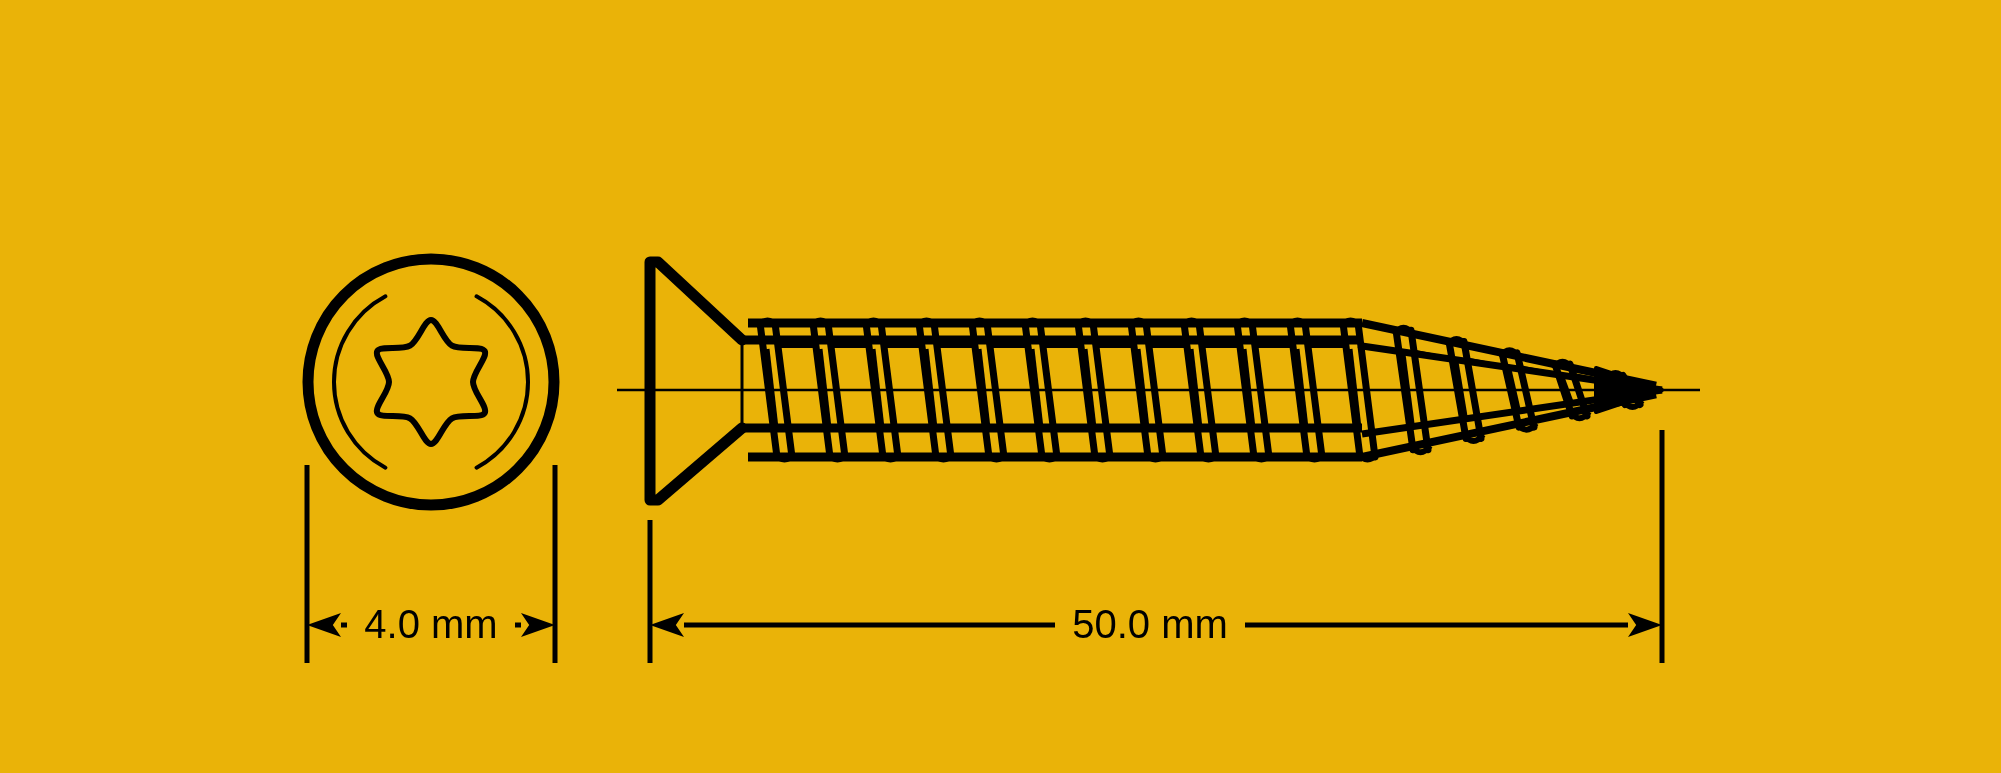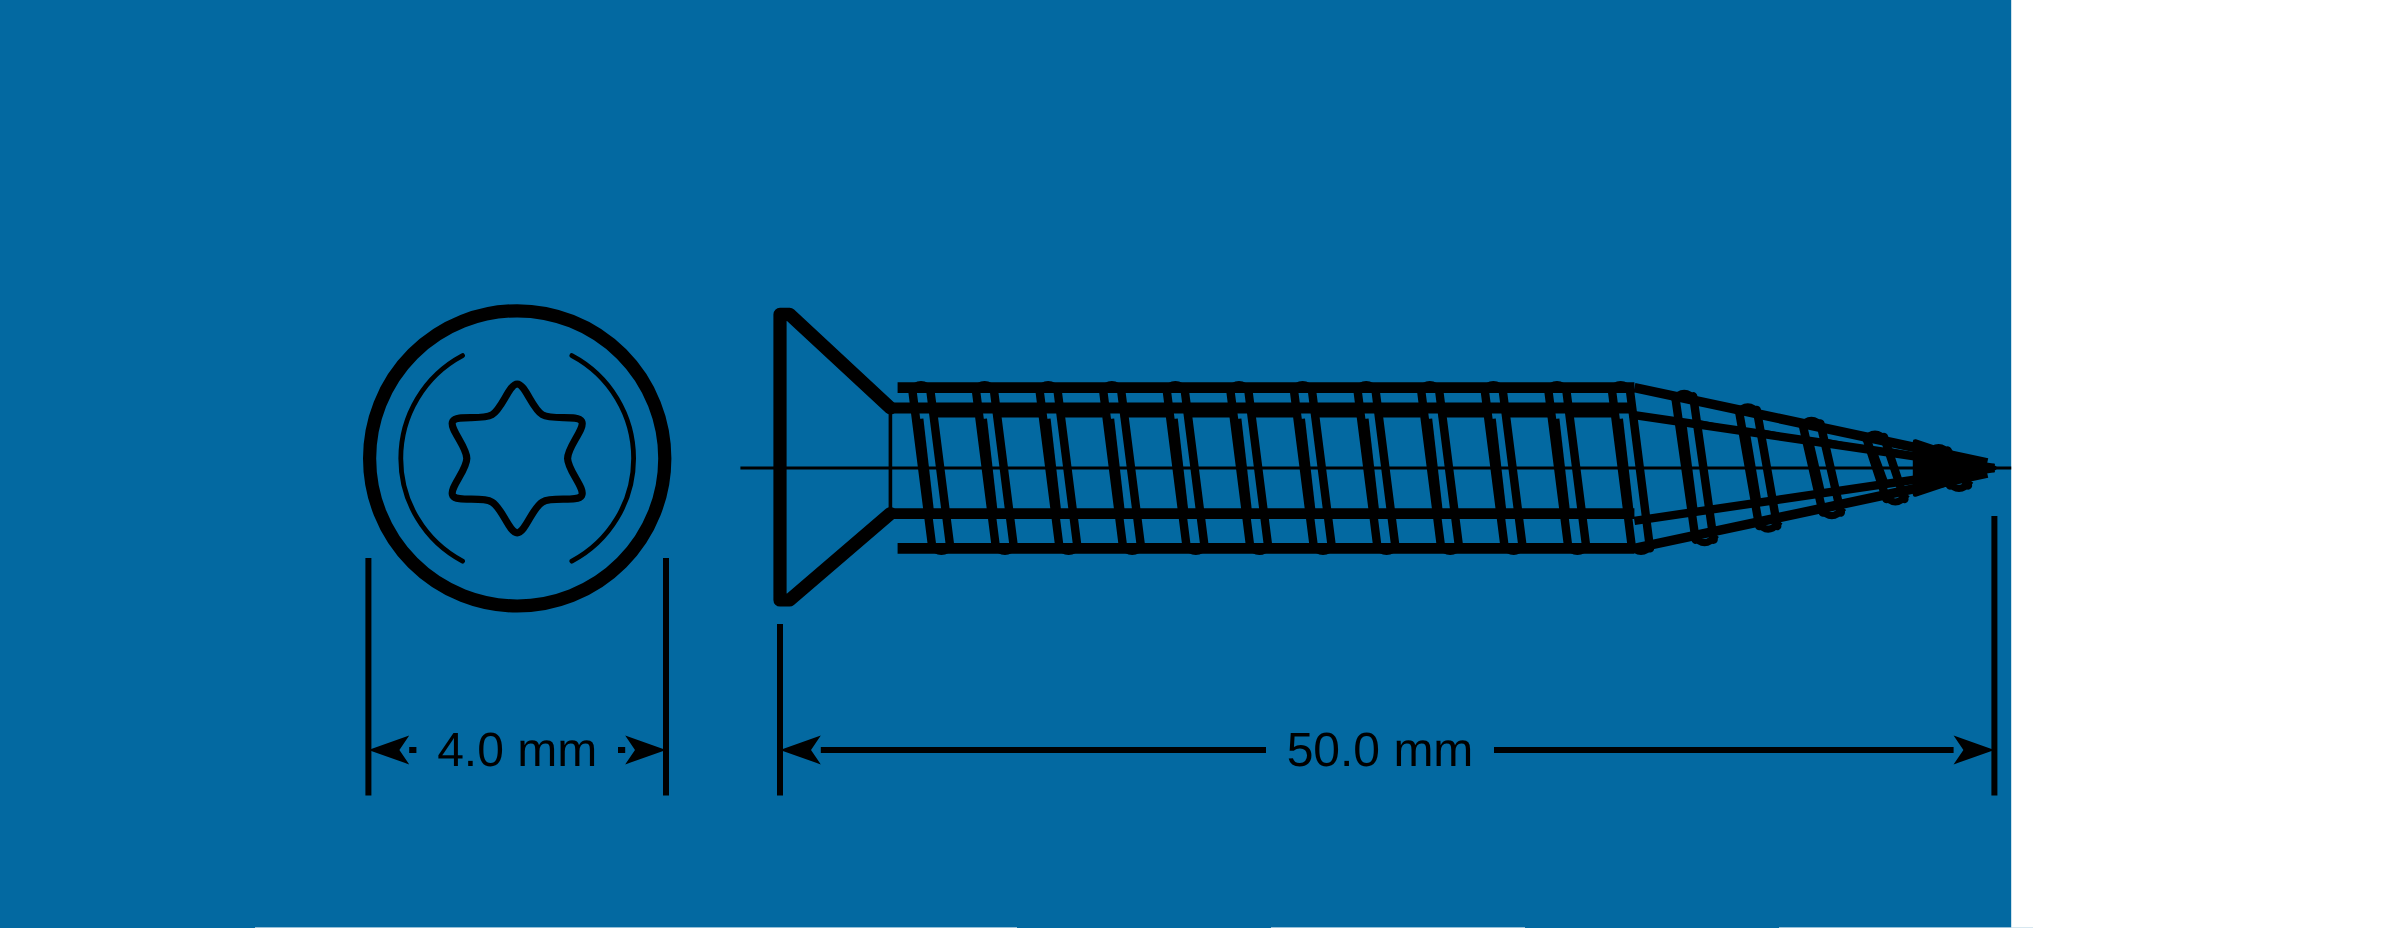--- a/index.html
+++ b/index.html
@@ -6,23 +6,23 @@
   html, body {
     margin: 0;
     padding: 0;
     background: #ffffff;
   }
   body {
     font-family: "Liberation Sans", sans-serif;
   }
   #drawing-canvas {
     position: relative;
-    width: 1676px;
+    width: 2001px;
     height: 773px;
-    background: #0369a1;
+    background: #eab308;
     overflow: hidden;
   }
   #drawing-svg {
     display: block;
     width: 2001px;
     height: 773px;
   }
   .dim-text {
     font-family: "Liberation Sans", sans-serif;
     font-size: 40px;

